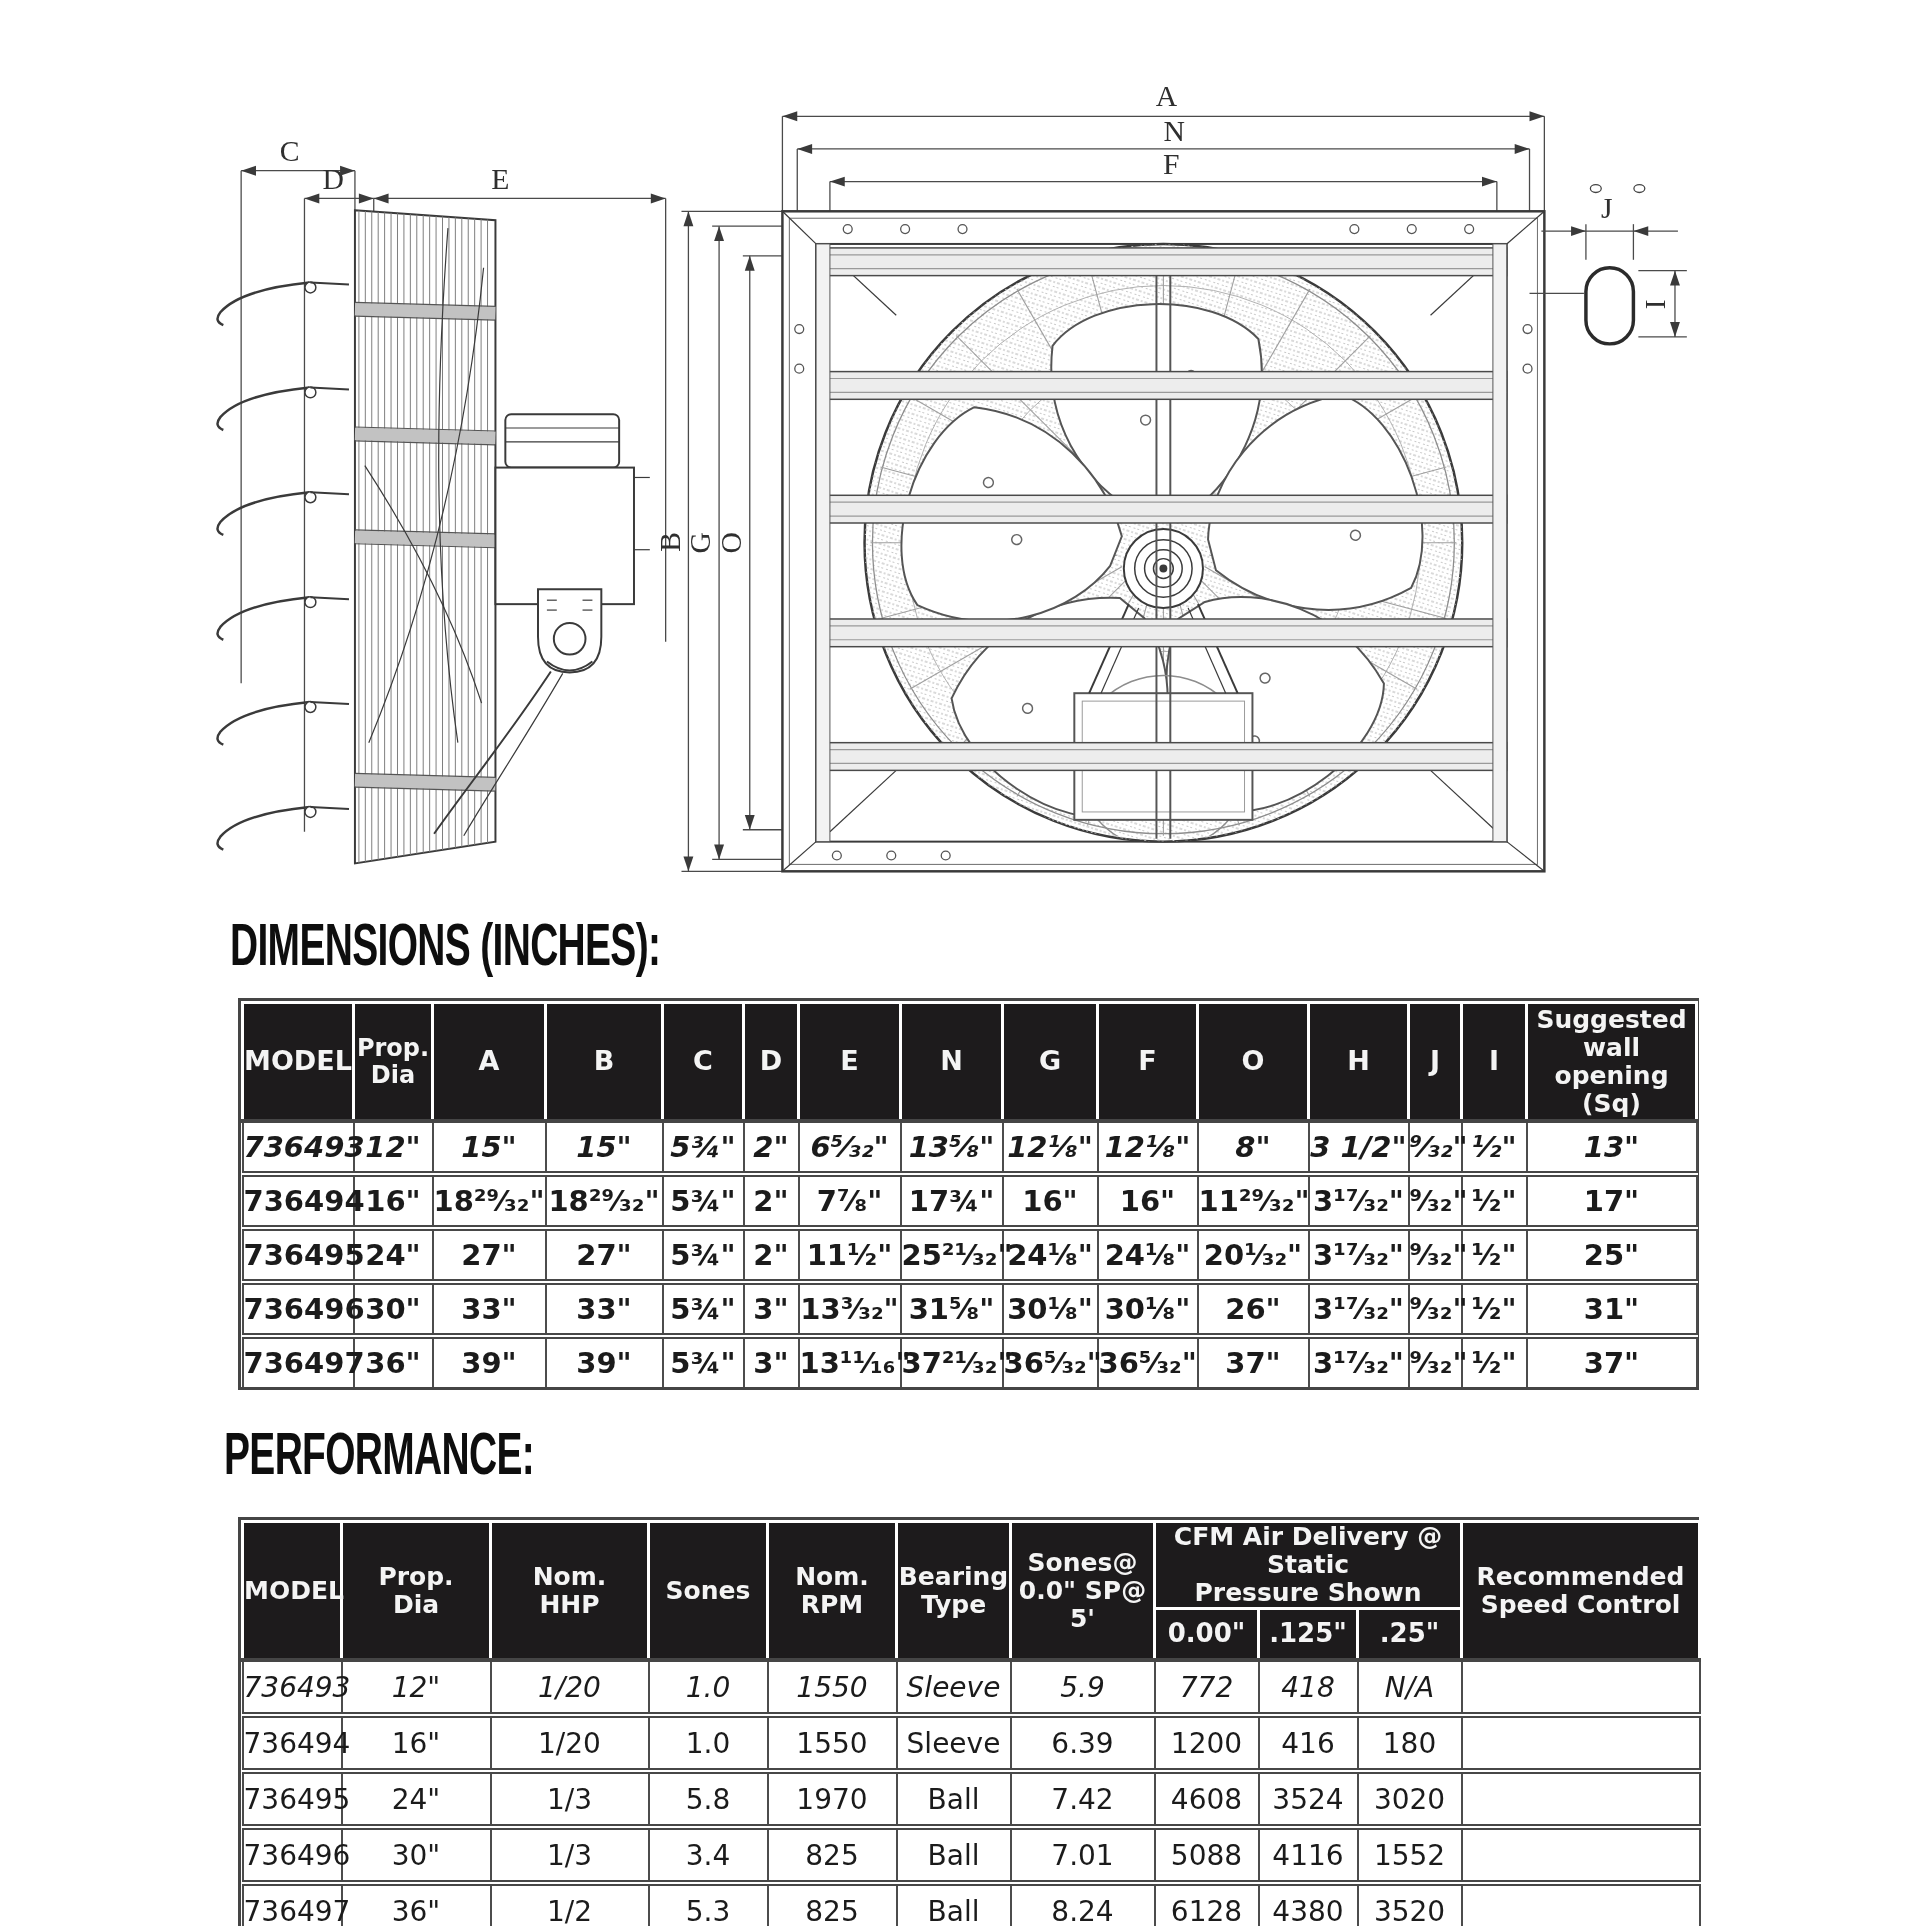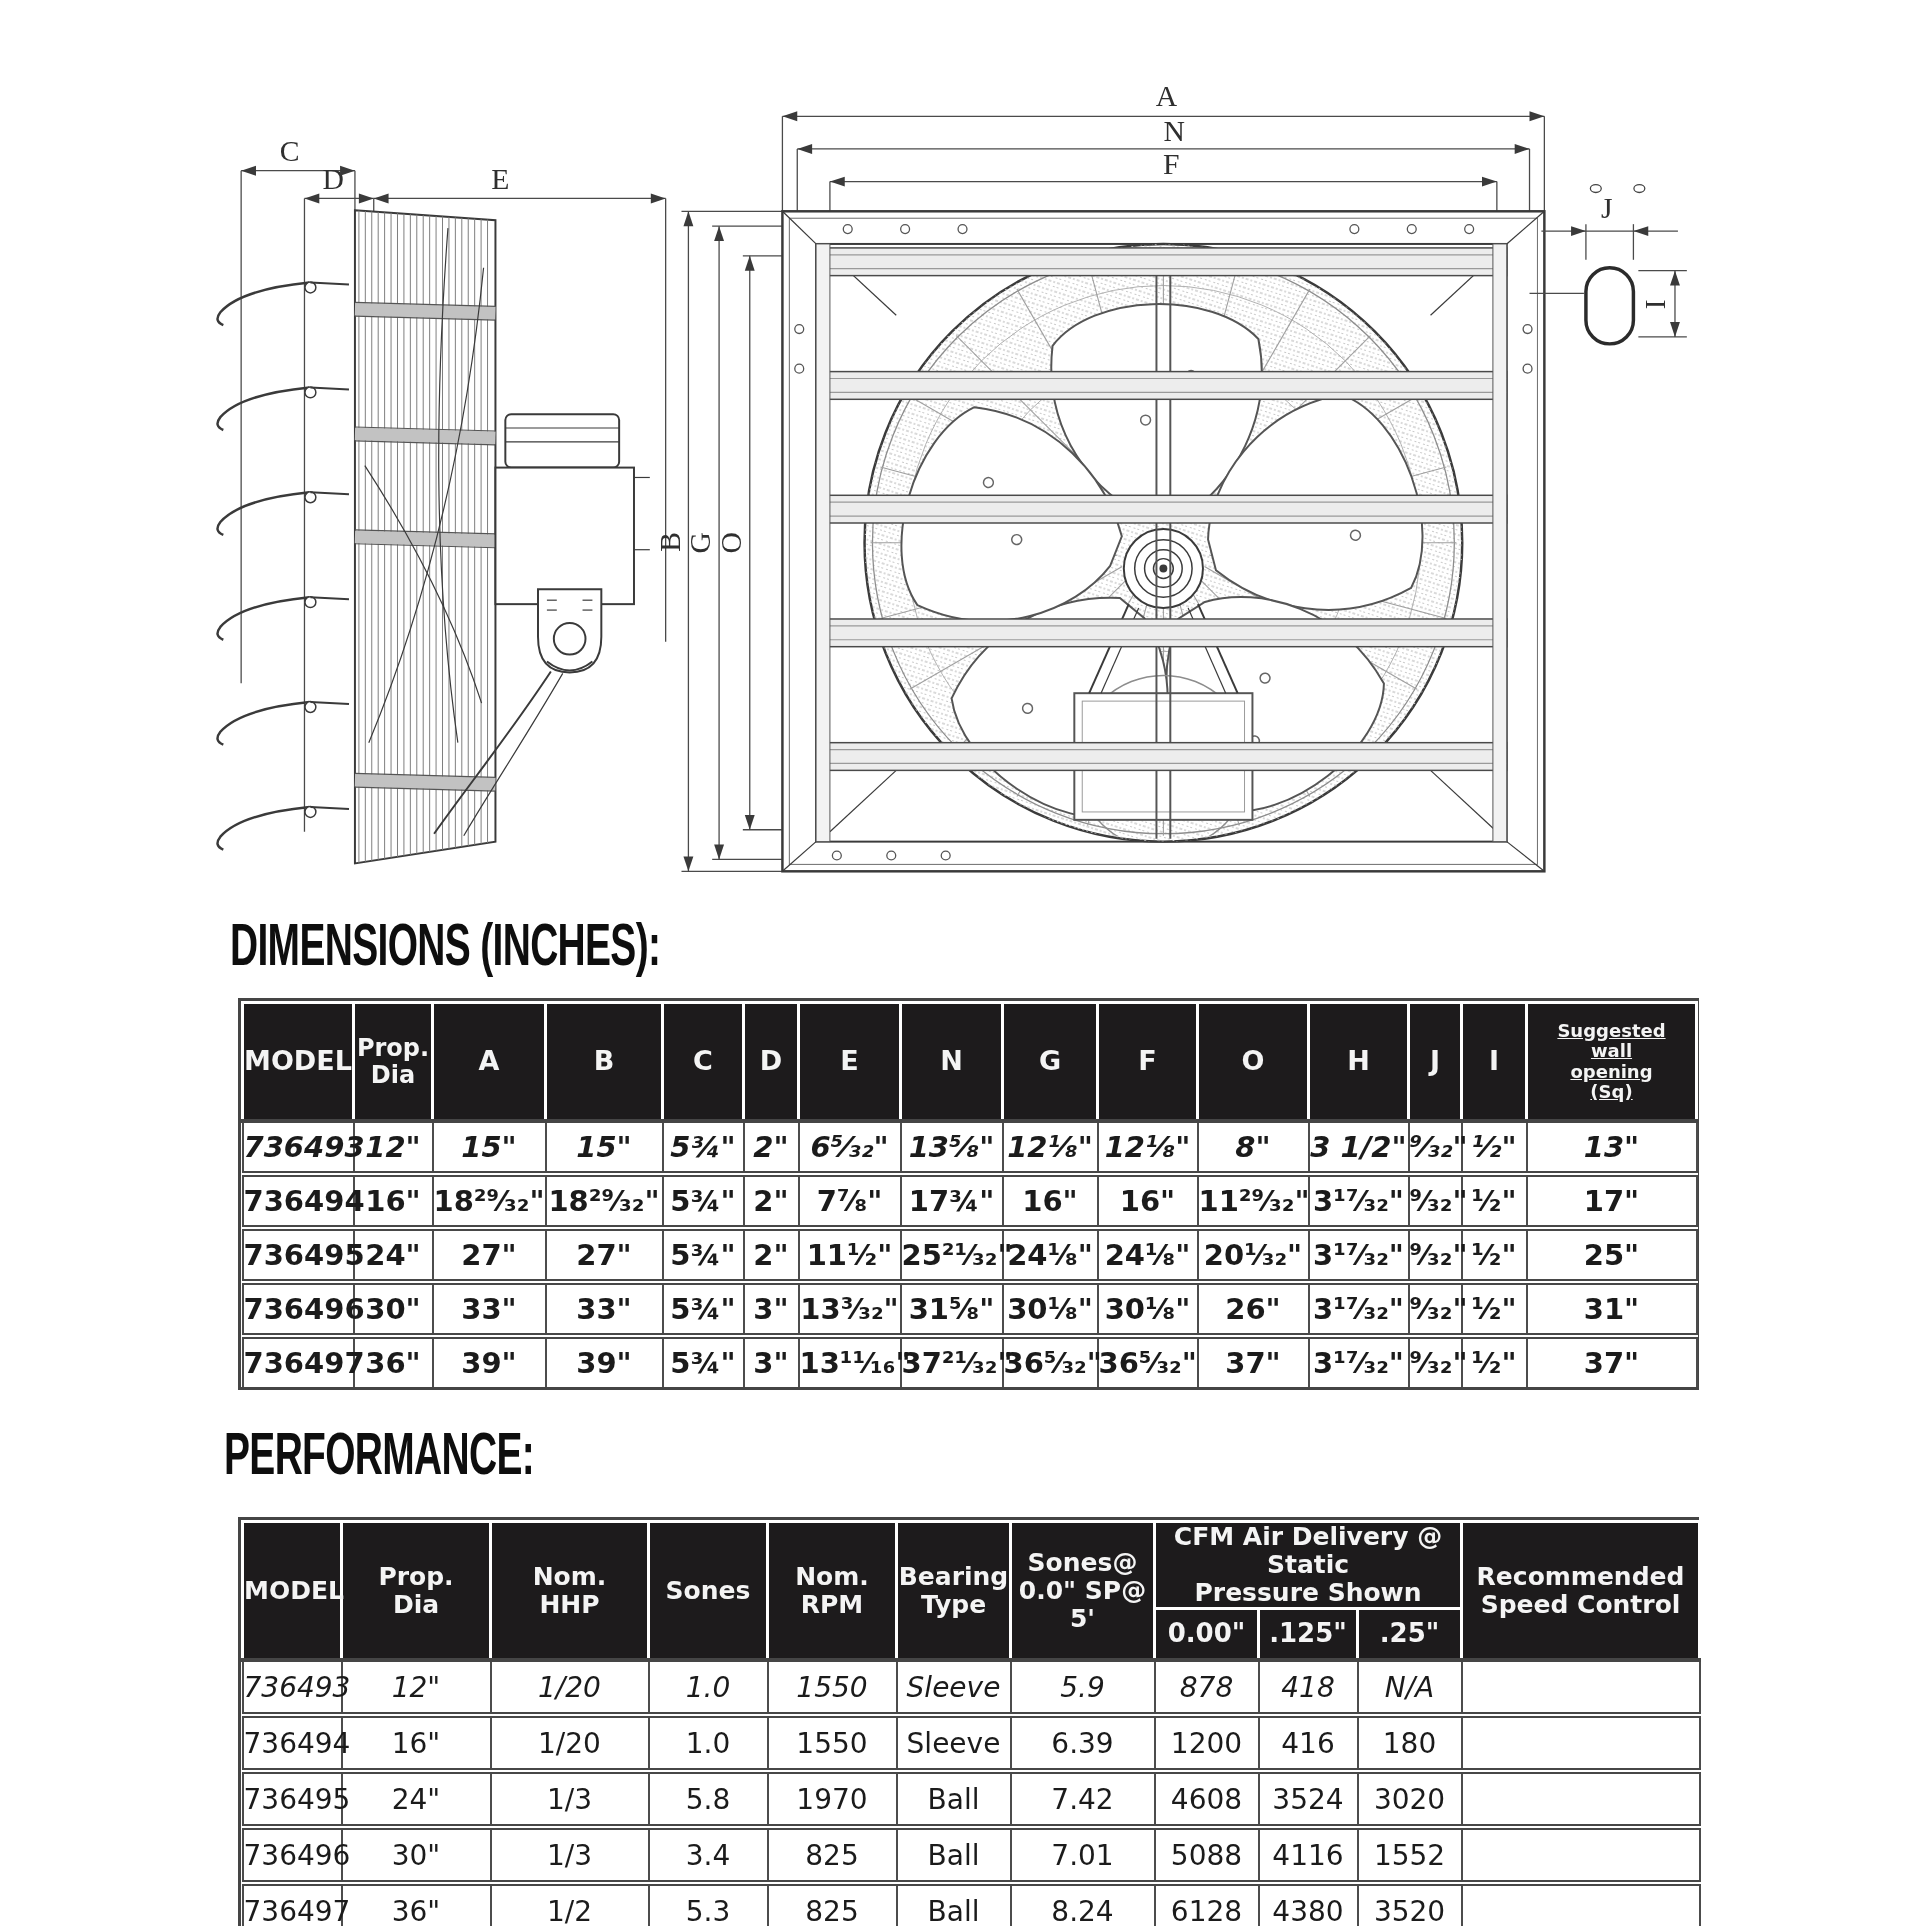--- a/index.html
+++ b/index.html
@@ -28,21 +28,21 @@
   }
   table.tbl td{
     border-left:2px solid #4c4c4c;border-right:2px solid #4c4c4c;
     text-align:center;vertical-align:middle;background:#fff;color:#1b1b1b;padding:0;
   }
   table.tbl thead{border-bottom:4px solid #454545;}
   table.tbl tbody tr{border-top:6px double #474747;}
   table.tbl tbody tr:first-child{border-top:3px solid #474747;font-style:italic;}
 
   #dim-table th{font-size:27px;height:115px;}
-  #dim-table th.th-small{font-size:18px;text-decoration:underline;}
+  #dim-table th.th-small{font-size:25px;}
   #dim-table th.th-med{font-size:24px;}
   #dim-table td{font-size:29px;font-weight:bold;height:48px;}
 
   #perf-table th{font-size:25px;}
   #perf-table thead tr.r1 th{height:59px;}
   #perf-table thead tr.r2 th{height:48px;font-size:26px;}
   #perf-table td{font-size:28px;height:50px;font-weight:normal;}
 
   .dlabel{font-family:"Liberation Serif",serif;font-size:30px;fill:#2f2f2f;}
   svg .thin{stroke:#3a3a3a;stroke-width:1.2;fill:none;}
@@ -540,21 +540,21 @@
       </thead>
       <tbody id="perf-body">
           <tr>
             <td>736493</td>
             <td>12"</td>
             <td>1/20</td>
             <td>1.0</td>
             <td>1550</td>
             <td>Sleeve</td>
             <td>5.9</td>
-            <td>878</td>
+            <td>772</td>
             <td>418</td>
             <td>N/A</td>
             <td></td>
           </tr>
           <tr>
             <td>736494</td>
             <td>16"</td>
             <td>1/20</td>
             <td>1.0</td>
             <td>1550</td>

